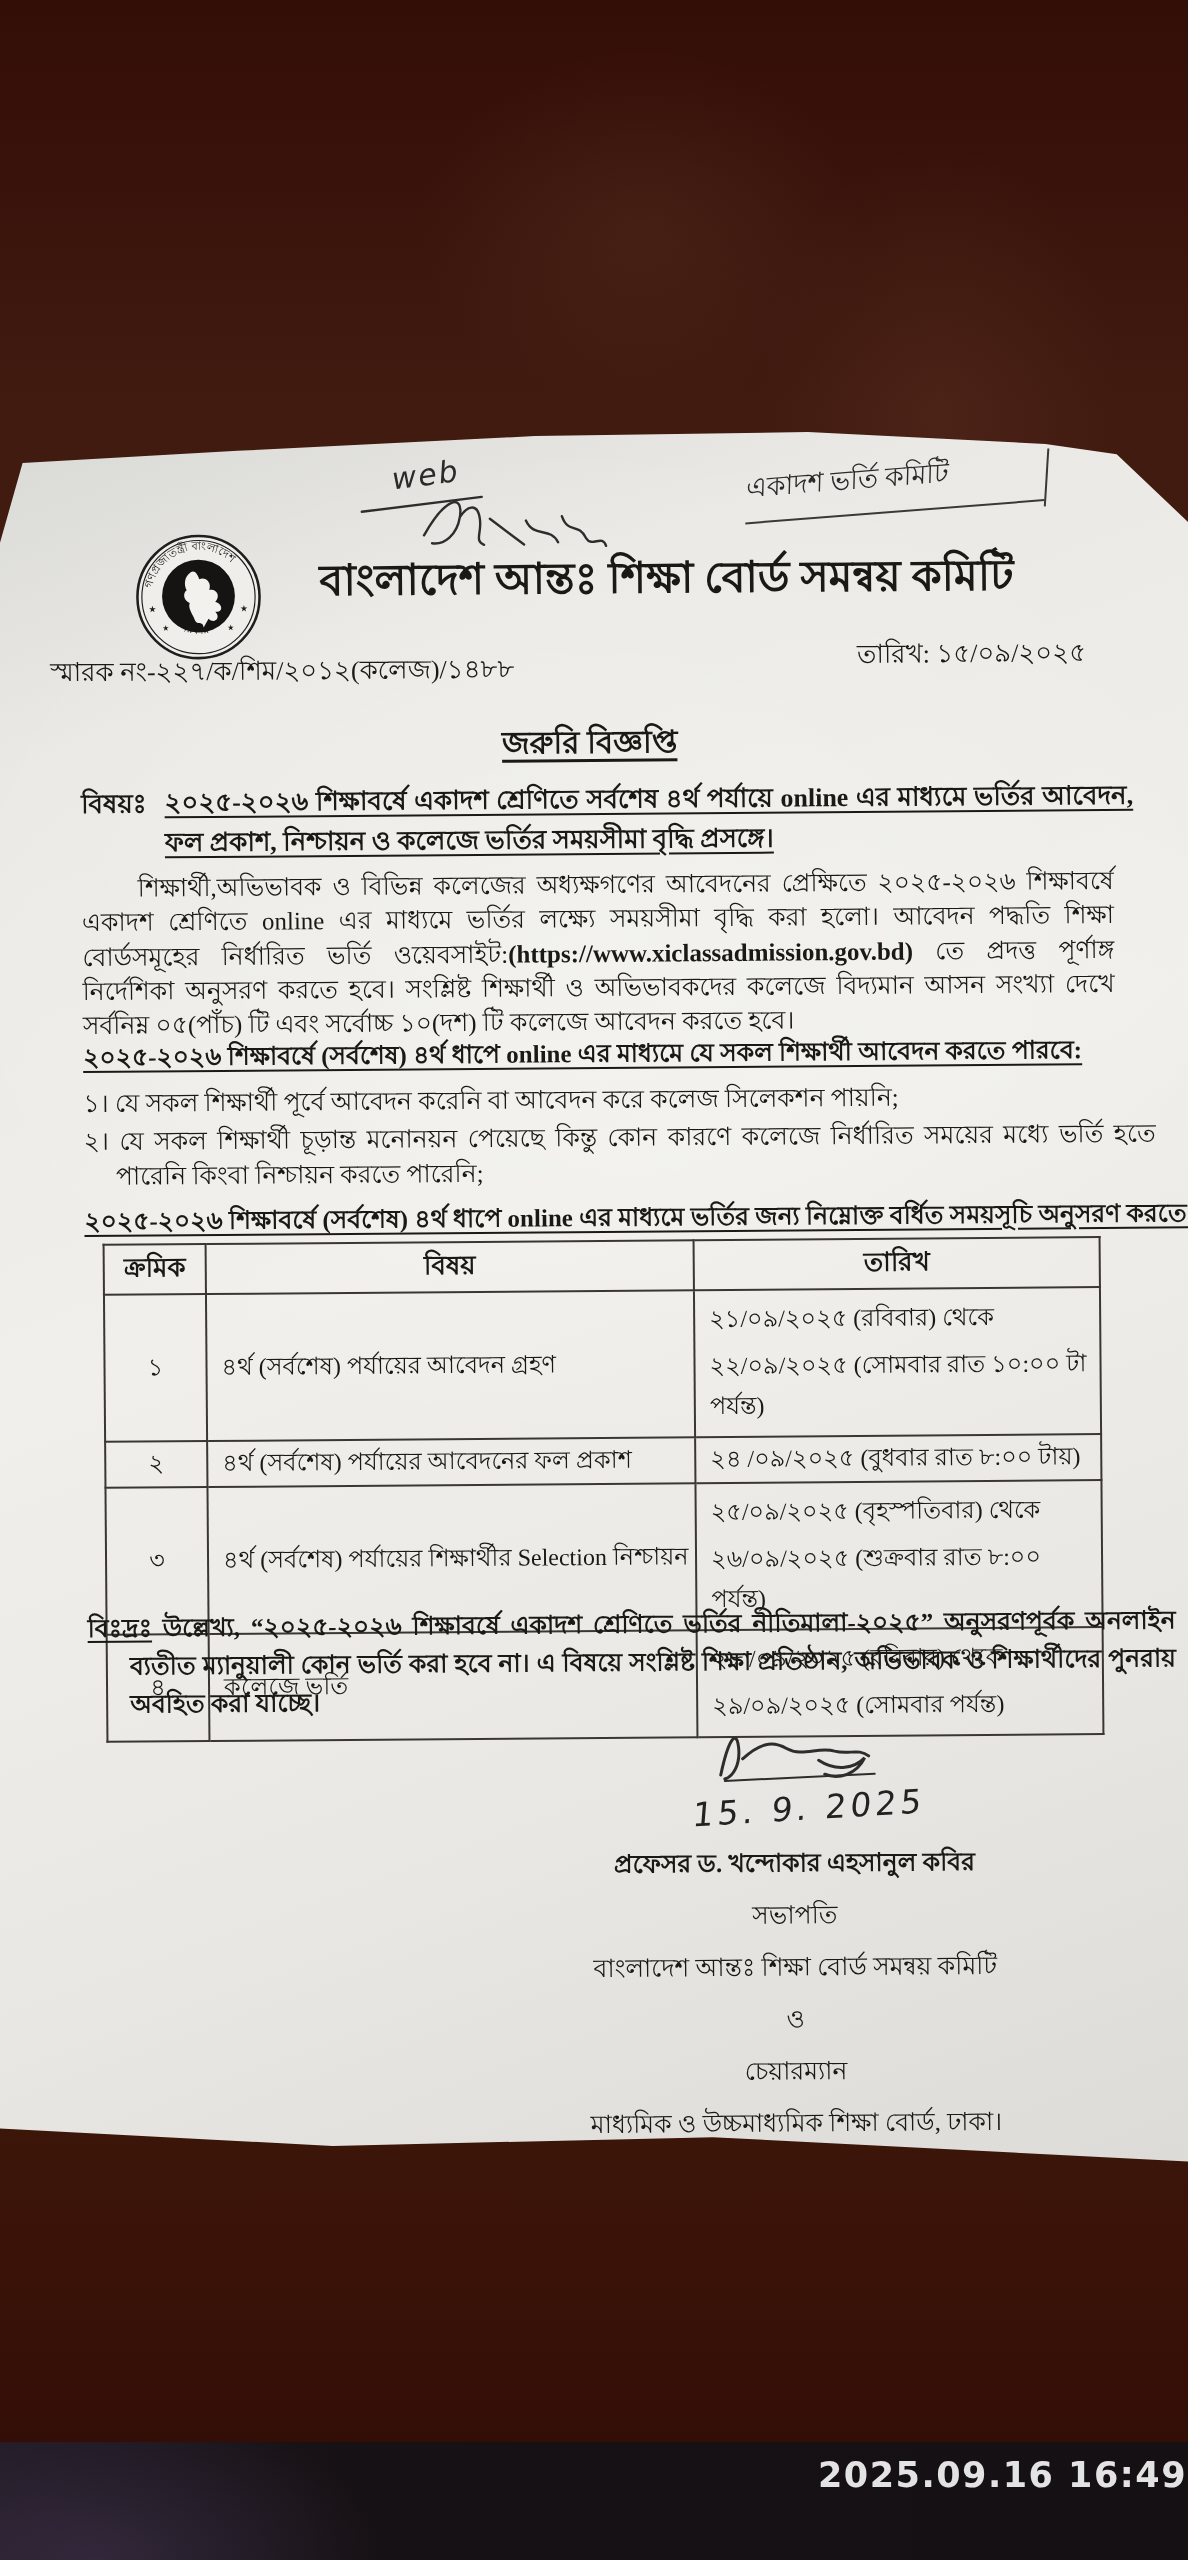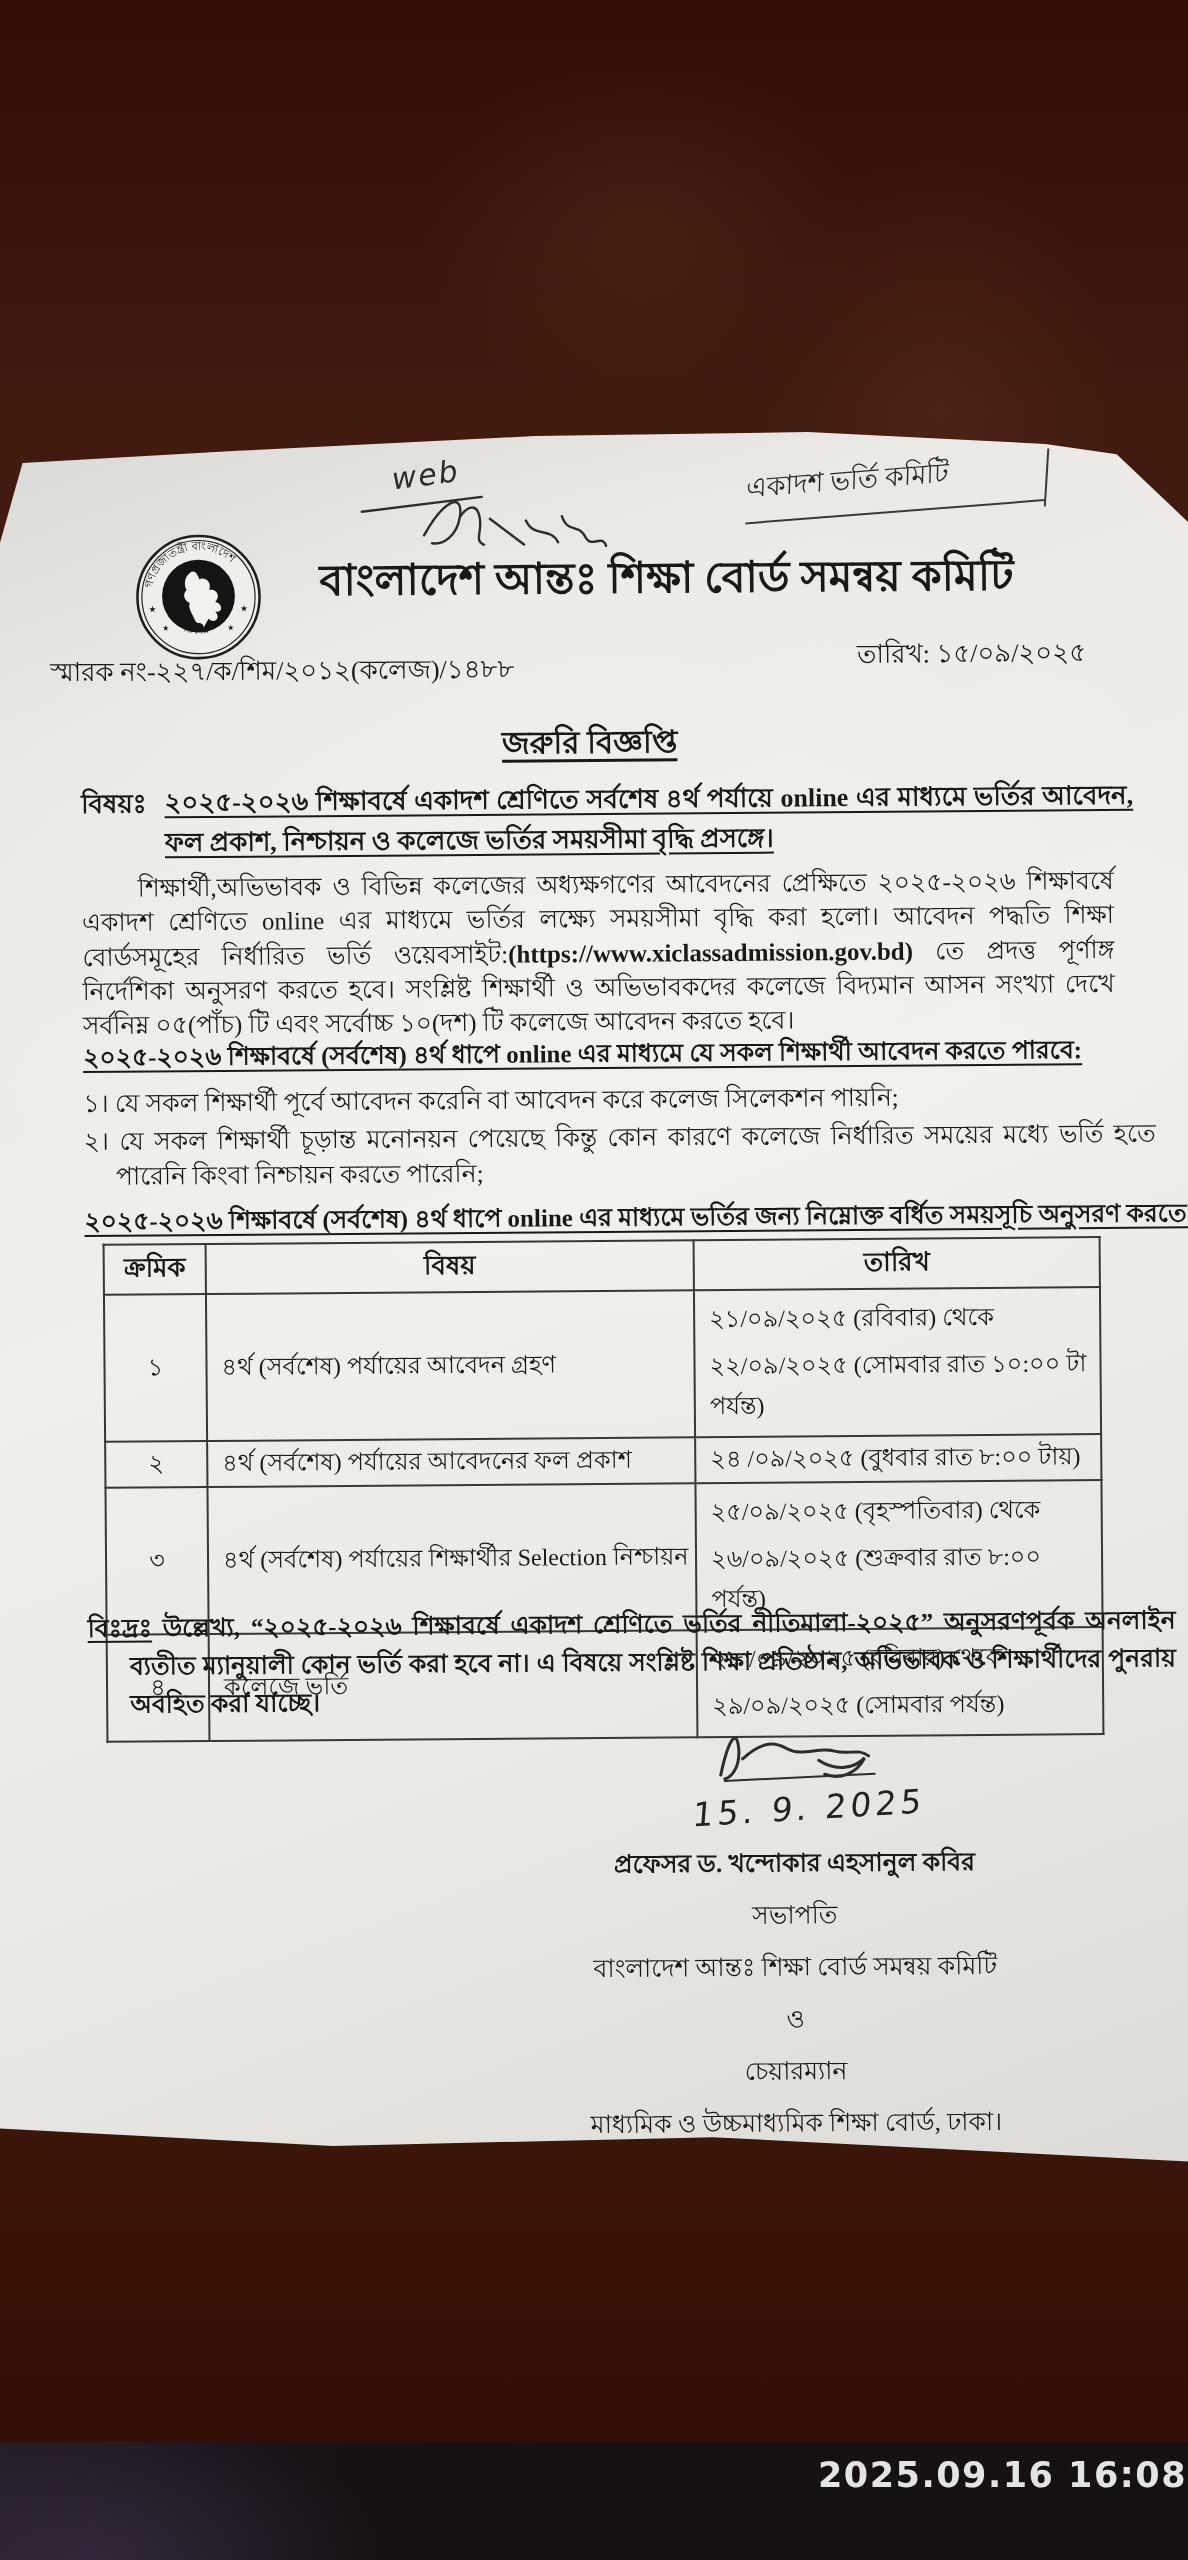--- a/index.html
+++ b/index.html
@@ -230,15 +230,15 @@
         <div class="sig-line">বাংলাদেশ আন্তঃ শিক্ষা বোর্ড সমন্বয় কমিটি</div>
         <div class="sig-line">ও</div>
         <div class="sig-line">চেয়ারম্যান</div>
         <div class="sig-line">মাধ্যমিক ও উচ্চমাধ্যমিক শিক্ষা বোর্ড, ঢাকা।</div>
       </div>
 
     </div>
   </div>
 
   <div class="bottom-band abs"></div>
-  <div class="timestamp abs">2025.09.16 16:08</div>
+  <div class="timestamp abs">2025.09.16 16:49</div>
 
 </div>
 
 </body></html>

